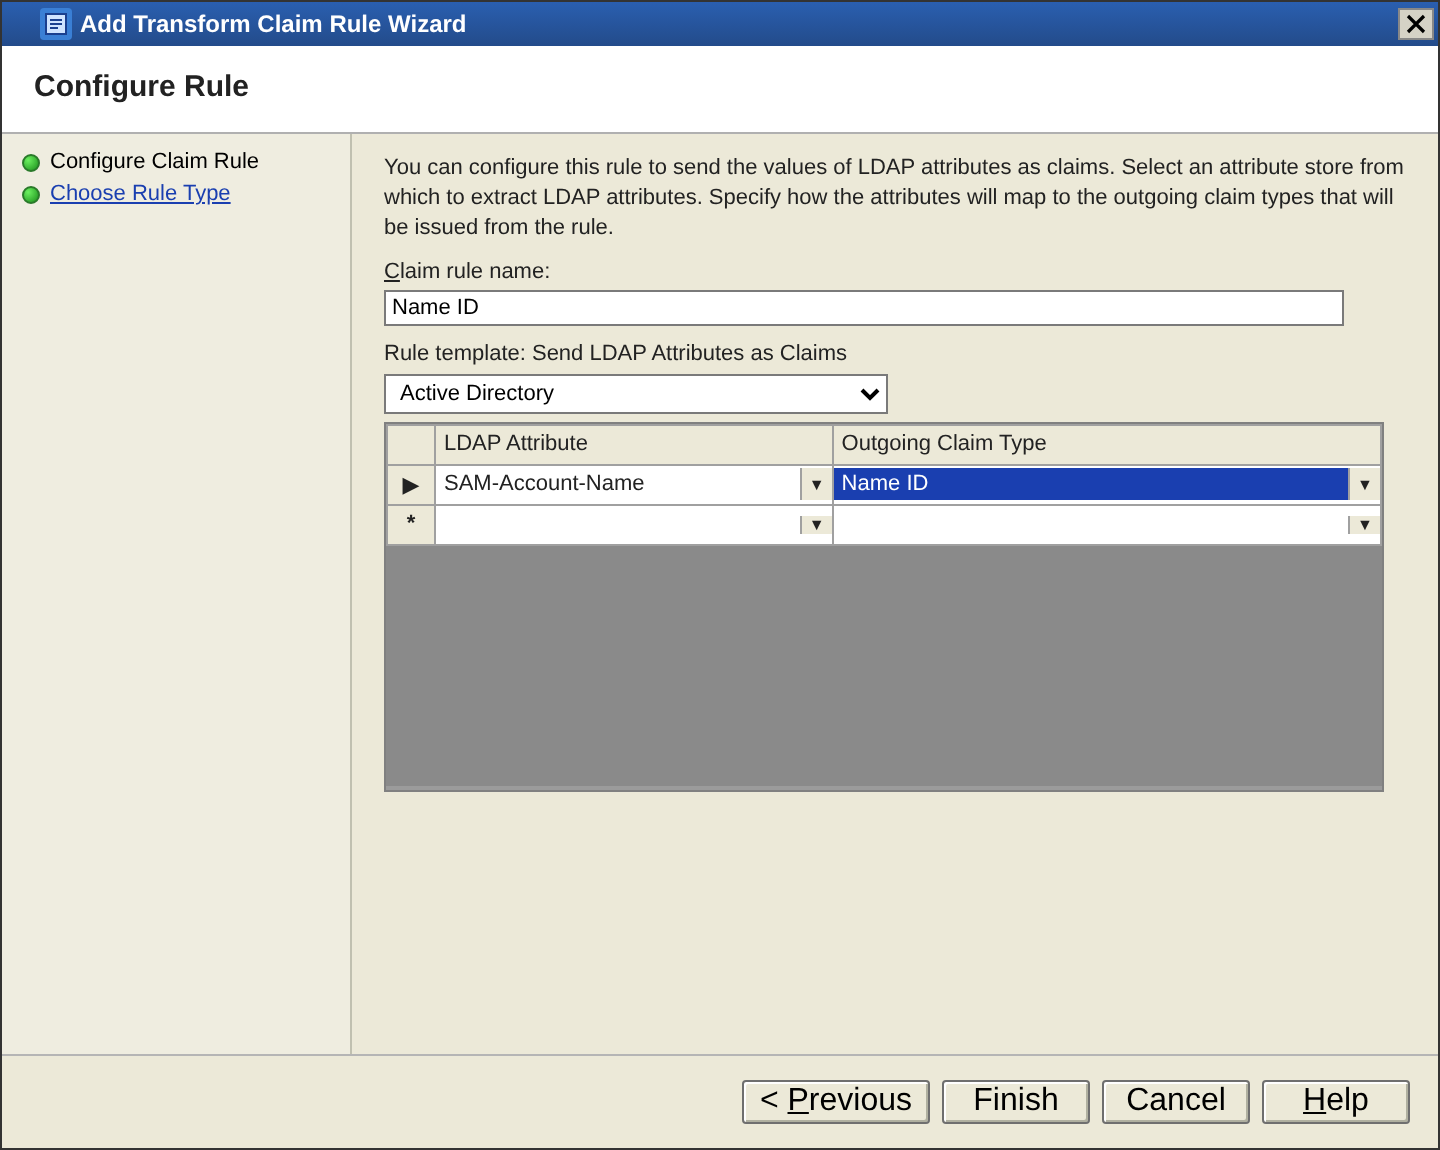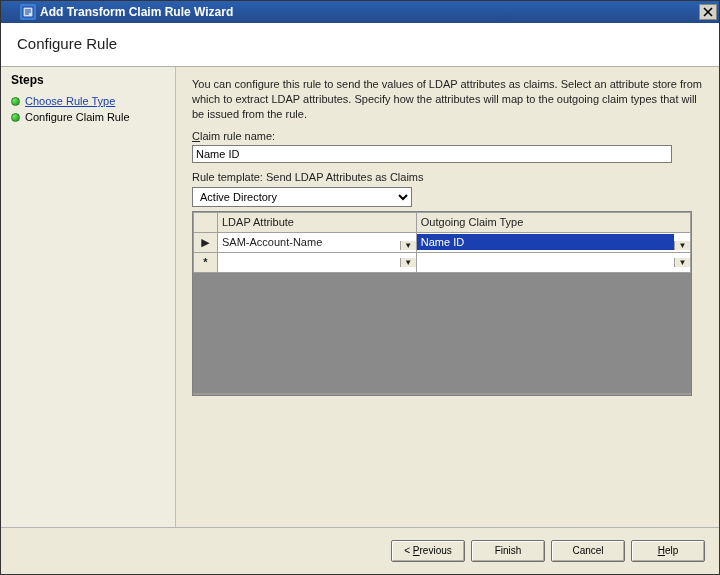--- a/index.html
+++ b/index.html
@@ -47,21 +47,21 @@
   }
   
   .header {
     background: #fff;
     padding: 12px 16px 14px;
     border-bottom: 1px solid #b0b0b0;
   }
   .header h1 {
     margin: 0;
     font-size: 15px;
-    font-weight: normal;
+    font-weight: bold;
     color: #222;
   }
   
   .body {
     display: flex;
     height: 460px;
     background: #ece9d8;
   }
   .sidebar {
     width: 175px;
@@ -99,21 +99,21 @@
   .underline { text-decoration: underline; }
   .field-label { margin: 3px 0 3px; }
   input.text, select.combo {
     font: inherit;
     font-size: 11px;
     padding: 2px 3px;
     border: 1px solid #7a7a7a;
     background: #fff;
   }
   input.text.full { width: 480px; }
-  select.combo.med { width: 220px; height: 20px; }
+  select.combo.med { width: 252px; height: 20px; }
   .ruletemplate { margin: 8px 0 4px; }
 
   
   .grid {
     width: 500px;
     border: 1px solid #808080;
     background: #9b9b9b;
     margin-top: 4px;
     height: 185px;
   }
@@ -137,21 +137,20 @@
     margin-top: 14px;
   }
   .rowhead {
     width: 24px;
     background: #ece9d8 !important;
     text-align: center !important;
     font-family: Arial;
   }
   .cell-combo {
     display: flex;
-    align-items: flex-end;
   }
   .cell-combo .val {
     flex: 1;
     padding: 2px 4px;
     white-space: nowrap;
     overflow: hidden;
   }
   .cell-combo.sel .val {
     background: #1a3fb0;
     color: #fff;
@@ -175,21 +174,21 @@
     display: flex;
     align-items: center;
     justify-content: flex-end;
     padding: 0 14px;
     gap: 6px;
     background: #ece9d8;
   }
   .footer .spacer { flex: 1; }
   button.btn {
     font: inherit;
-    font-size: 10px;
+    font-size: 16px;
     height: 22px;
     min-width: 74px;
     padding: 0 8px;
     background: #ece9d8;
     border: 1px solid #6f6f6f;
     border-radius: 2px;
     box-shadow: inset 1px 1px 0 #fff, inset -1px -1px 0 #b0b0a0;
   }
 </style>
 </head>
@@ -209,28 +208,27 @@
       </svg>
   </span>
 </div>
 
 <div class="header">
   <h1>Configure Rule</h1>
 </div>
 
 <div class="body">
   <div class="sidebar">
-    <div class="sidebar-title">Steps</div>
+    <div class="step current">
+      <span class="dot"></span>
+      <span>Configure Claim Rule</span>
+    </div>
     <div class="step link">
       <span class="dot"></span>
       <span>Choose Rule Type</span>
-    </div>
-    <div class="step current">
-      <span class="dot"></span>
-      <span>Configure Claim Rule</span>
     </div>
   </div>
 
   <div class="main">
     <div class="intro">You can configure this rule to send the values of LDAP attributes as claims. Select an attribute store from which to extract LDAP attributes. Specify how the attributes will map to the outgoing claim types that will be issued from the rule.</div>
 
     <div class="field-label">
       <span class="underline">C</span><span>laim rule name:</span>
     </div>
     <input class="text full" type="text" value="Name ID" style="">

